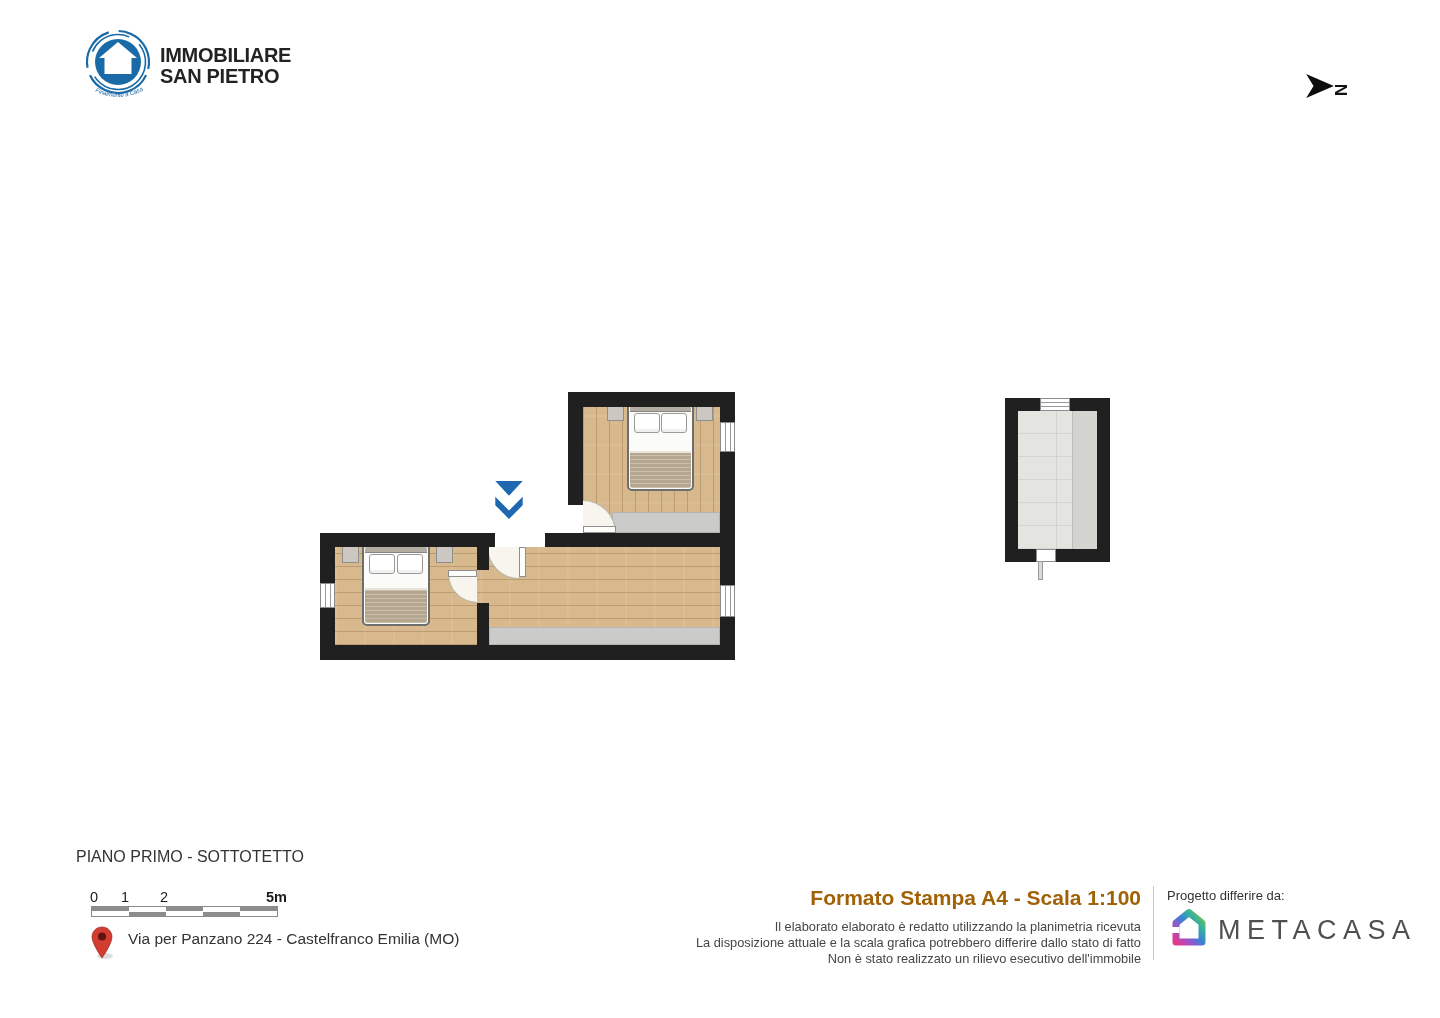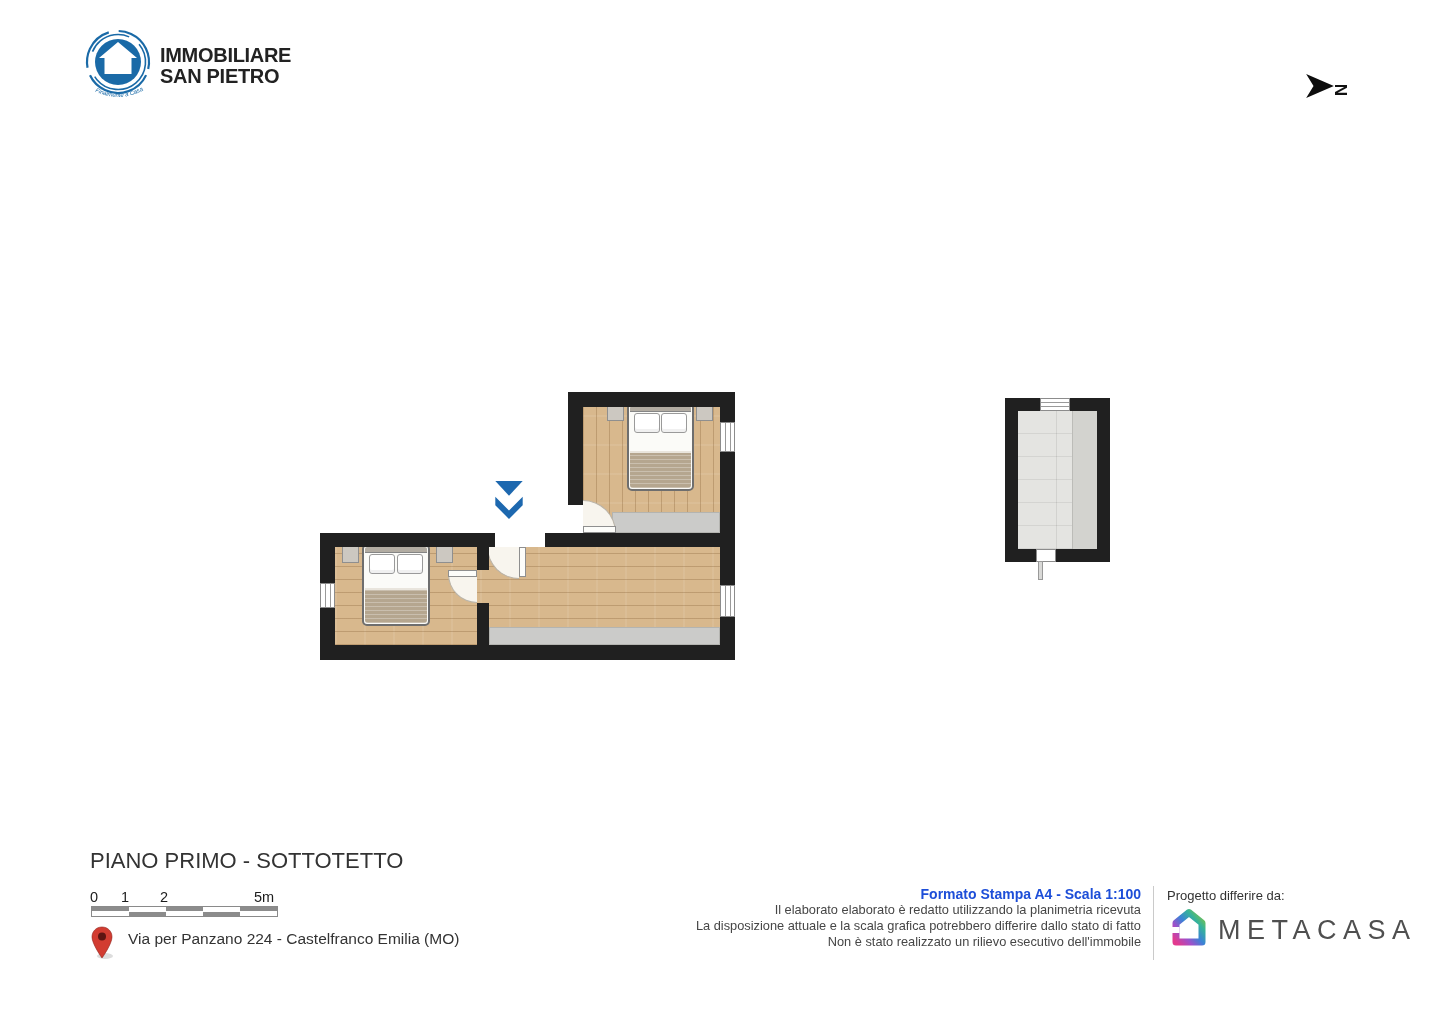--- a/index.html
+++ b/index.html
@@ -41,33 +41,33 @@
            background-image:repeating-linear-gradient(0deg,rgba(255,255,255,.28) 0 1px,transparent 1px 4px);
            border-top:2px solid #e9e5dd;border-radius:0 0 3px 3px;}
   .nstand{position:absolute;background:#ccc8c1;border:1px solid #8f8f8f;box-sizing:border-box;}
   .tiles{position:absolute;background-color:#e4e4e1;
          background-image:repeating-linear-gradient(0deg,rgba(0,0,0,.07) 0 1px,transparent 1px 23px),
          linear-gradient(90deg,transparent 0 38px,rgba(0,0,0,.08) 38px 39px,transparent 39px);}
   .tile-strip{position:absolute;background:#d3d3cf;border-left:1px solid #bcbcb8;box-sizing:border-box;}
   .out-leaf{position:absolute;background:#d9d9d7;border:1px solid #999;box-sizing:border-box;}
 
   
-  .plan-title{position:absolute;left:90px;top:848px;font-size:22px;font-weight:500;color:#333;}
+  .plan-title{position:absolute;left:76px;top:848px;font-size:16px;font-weight:500;color:#333;}
   .sb-label{position:absolute;top:889px;font-size:14.5px;color:#1c1c1c;}
   .scalebar{position:absolute;left:91px;top:906px;width:185px;border:1px solid #8a8a8a;background:#fff;}
   .sb-row{display:flex;height:4px;}
   .sb-row2{border-top:1px solid #fff;}
   .seg{width:37px;height:4px;}
   .seg-d{background:#8c8c8c;} .seg-w{background:#fff;}
   .address{position:absolute;left:128px;top:929px;font-size:15.5px;color:#333;line-height:20px;}
   .pin{position:absolute;left:90px;top:926px;}
 
   
   .printinfo{position:absolute;right:299px;top:886px;width:560px;text-align:right;}
-  .printinfo .fmt{font-size:14px;font-weight:bold;color:#1d4ed8;}
+  .printinfo .fmt{font-size:21px;font-weight:bold;color:#a16207;margin-bottom:9px;}
   .printinfo .dsc{font-size:12.8px;color:#464646;line-height:15.8px;}
   .vdivider{position:absolute;left:1153px;top:886px;width:1px;height:74px;background:#cacaca;}
   .credit-label{position:absolute;left:1167px;top:888px;font-size:13px;color:#333;}
   .mc-icon{position:absolute;left:1167px;top:906px;}
   .mc-brand{position:absolute;left:1218px;top:915px;font-size:27px;letter-spacing:6.5px;color:#4f4f4f;}
 
   .arrow-entrance{position:absolute;left:494px;top:480px;}
 </style>
 </head>
 <body>
@@ -164,21 +164,21 @@
     <div class="win win-h" style="left:1040px;top:398px;width:30px;height:13px;"></div>
     <div class="win" style="left:1036px;top:549px;width:20px;height:13px;"></div>
     <div class="out-leaf" style="left:1038px;top:561px;width:5px;height:19px;"></div>
   </div>
 
   <div class="plan-title">PIANO PRIMO - SOTTOTETTO</div>
 
   <span class="sb-label" style="left:90px;">0</span>
   <span class="sb-label" style="left:121px;">1</span>
   <span class="sb-label" style="left:160px;">2</span>
-  <span class="sb-label" style="left:254px;">5m</span>
+  <span class="sb-label" style="left:266px;font-weight:bold;">5m</span>
   <div class="scalebar">
     <div class="sb-row">
       <div class="seg seg-d"></div>
         <div class="seg seg-w"></div>
         <div class="seg seg-d"></div>
         <div class="seg seg-w"></div>
         <div class="seg seg-d"></div>
     </div>
     <div class="sb-row sb-row2">
       <div class="seg seg-w"></div>

